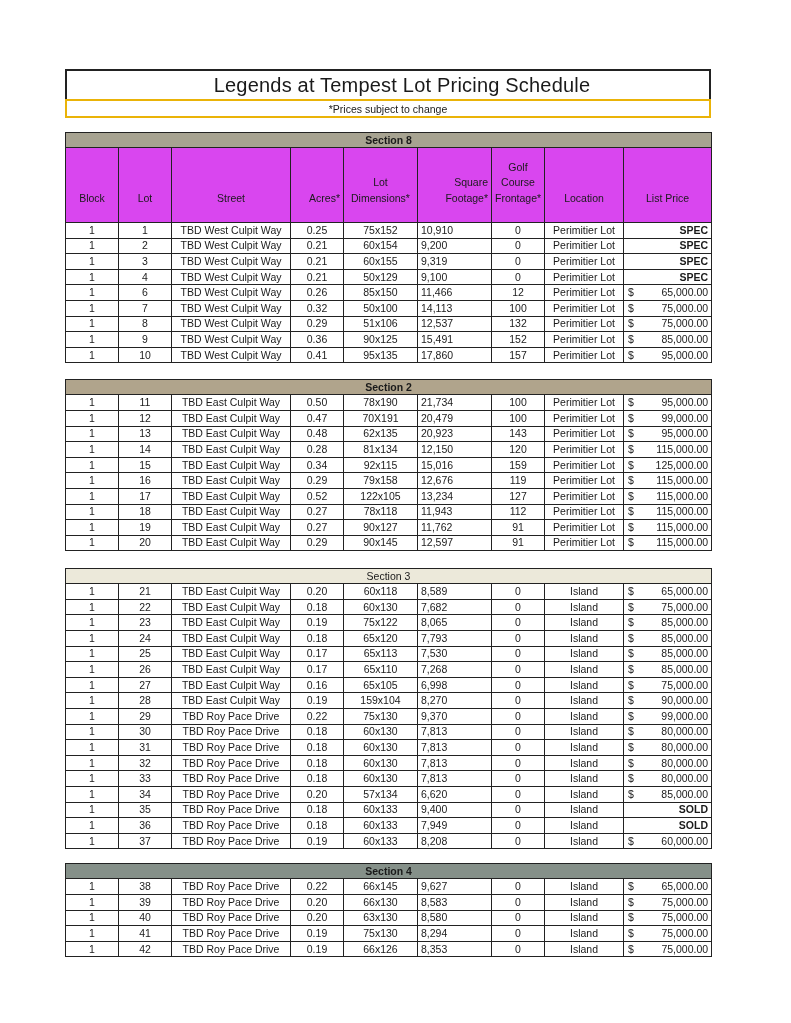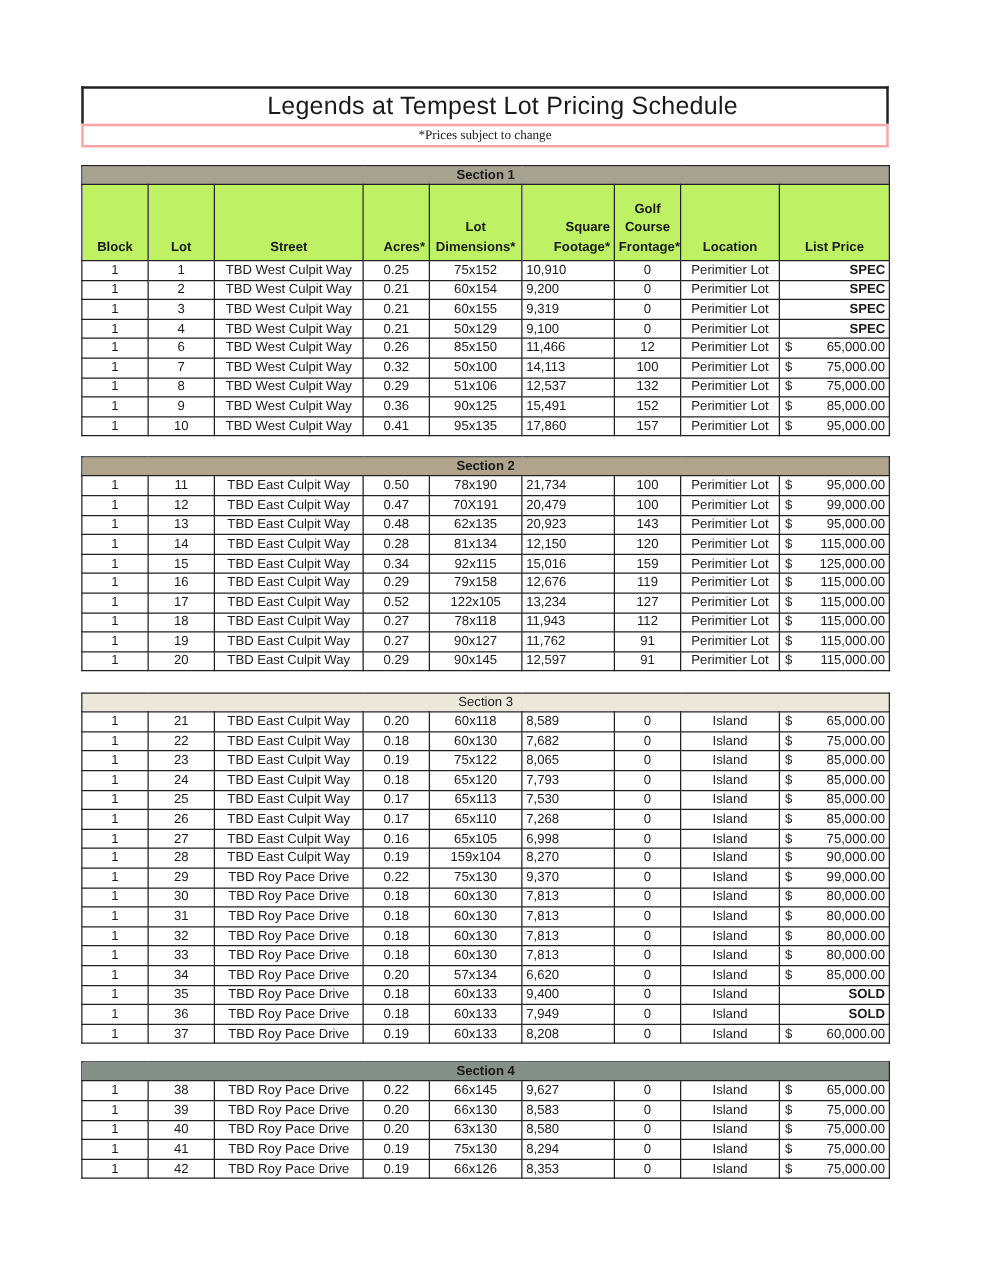--- a/index.html
+++ b/index.html
@@ -1,32 +1,32 @@
 <!DOCTYPE html>
 <html><head>
 <meta charset="utf-8">
 <style>
   html, body { margin: 0; padding: 0; background: #ffffff; }
   body { width: 791px; height: 1023px; position: relative; font-family: "Liberation Sans", sans-serif; color: #1a1a1a; }
   .page { position: absolute; left: 65px; top: 69px; width: 646px; }
   .title-box { border: 2px solid #222; border-bottom: none; height: 28px; display: flex; align-items: center; justify-content: center; font-size: 20px; letter-spacing: 0.2px; padding-left: 28px; }
-  .subtitle-box { border: 2px solid #fca5a5; height: 15px; display: flex; align-items: center; justify-content: center; font-size: 10.5px; font-family: Liberation Serif, serif; }
+  .subtitle-box { border: 2px solid #eab308; height: 15px; display: flex; align-items: center; justify-content: center; font-size: 10.5px; }
   table { border-collapse: collapse; width: 646px; table-layout: fixed; font-size: 10.5px; }
   td, th { border: 1.5px solid #222; padding: 0 3px; height: 14.6px; line-height: 13px; white-space: nowrap; overflow: hidden; }
   .section-table { margin-top: 0; }
   .sec1 { margin-top: 14px; }
   .sec2 { margin-top: 16px; }
   .sec3 { margin-top: 17px; }
   .sec4 { margin-top: 14px; }
   .sec-header td { text-align: center; height: 14px; font-size: 10.5px; }
   .h-s1 td { background: #a7a391; font-weight: bold; }
   .h-s2 td { background: #b0a48c; font-weight: bold; }
   .h-s3 td { background: #ece9da; font-weight: normal; }
   .h-s4 td { background: #859089; font-weight: bold; }
-  .col-head th { background: #bef264; font-weight: bold; vertical-align: bottom; height: 58px; padding-bottom: 2px; line-height: 15.5px; white-space: normal; text-align: center; font-size: 10.5px; }
+  .col-head th { background: #d946ef; font-weight: normal; vertical-align: bottom; height: 58px; padding-bottom: 16px; line-height: 15.5px; white-space: normal; text-align: center; font-size: 10.5px; }
   .col-head th.r { text-align: right; }
   .c { text-align: center; }
   .r { text-align: left; }
   .price { position: relative; }
   .price .cur { position: absolute; left: 4px; }
   .price .amt { float: right; }
   .price.text { text-align: right; font-weight: bold; }
 </style>
 </head>
 <body>
@@ -42,21 +42,21 @@
           <col style="width: 119px;">
           <col style="width: 53px;">
           <col style="width: 74px;">
           <col style="width: 74px;">
           <col style="width: 53px;">
           <col style="width: 79px;">
           <col style="width: 88px;">
         </colgroup>
         <tbody>
           <tr class="sec-header h-s1">
-            <td colspan="9">Section 1</td>
+            <td colspan="9">Section 8</td>
           </tr>
   <tr class="col-head">
     <th class="c">Block</th>
     <th class="c">Lot</th>
     <th class="c">Street</th>
     <th class="r">Acres*</th>
     <th class="c">Lot Dimensions*</th>
     <th class="r">Square Footage*</th>
     <th class="c">Golf Course Frontage*</th>
     <th class="c">Location</th>

